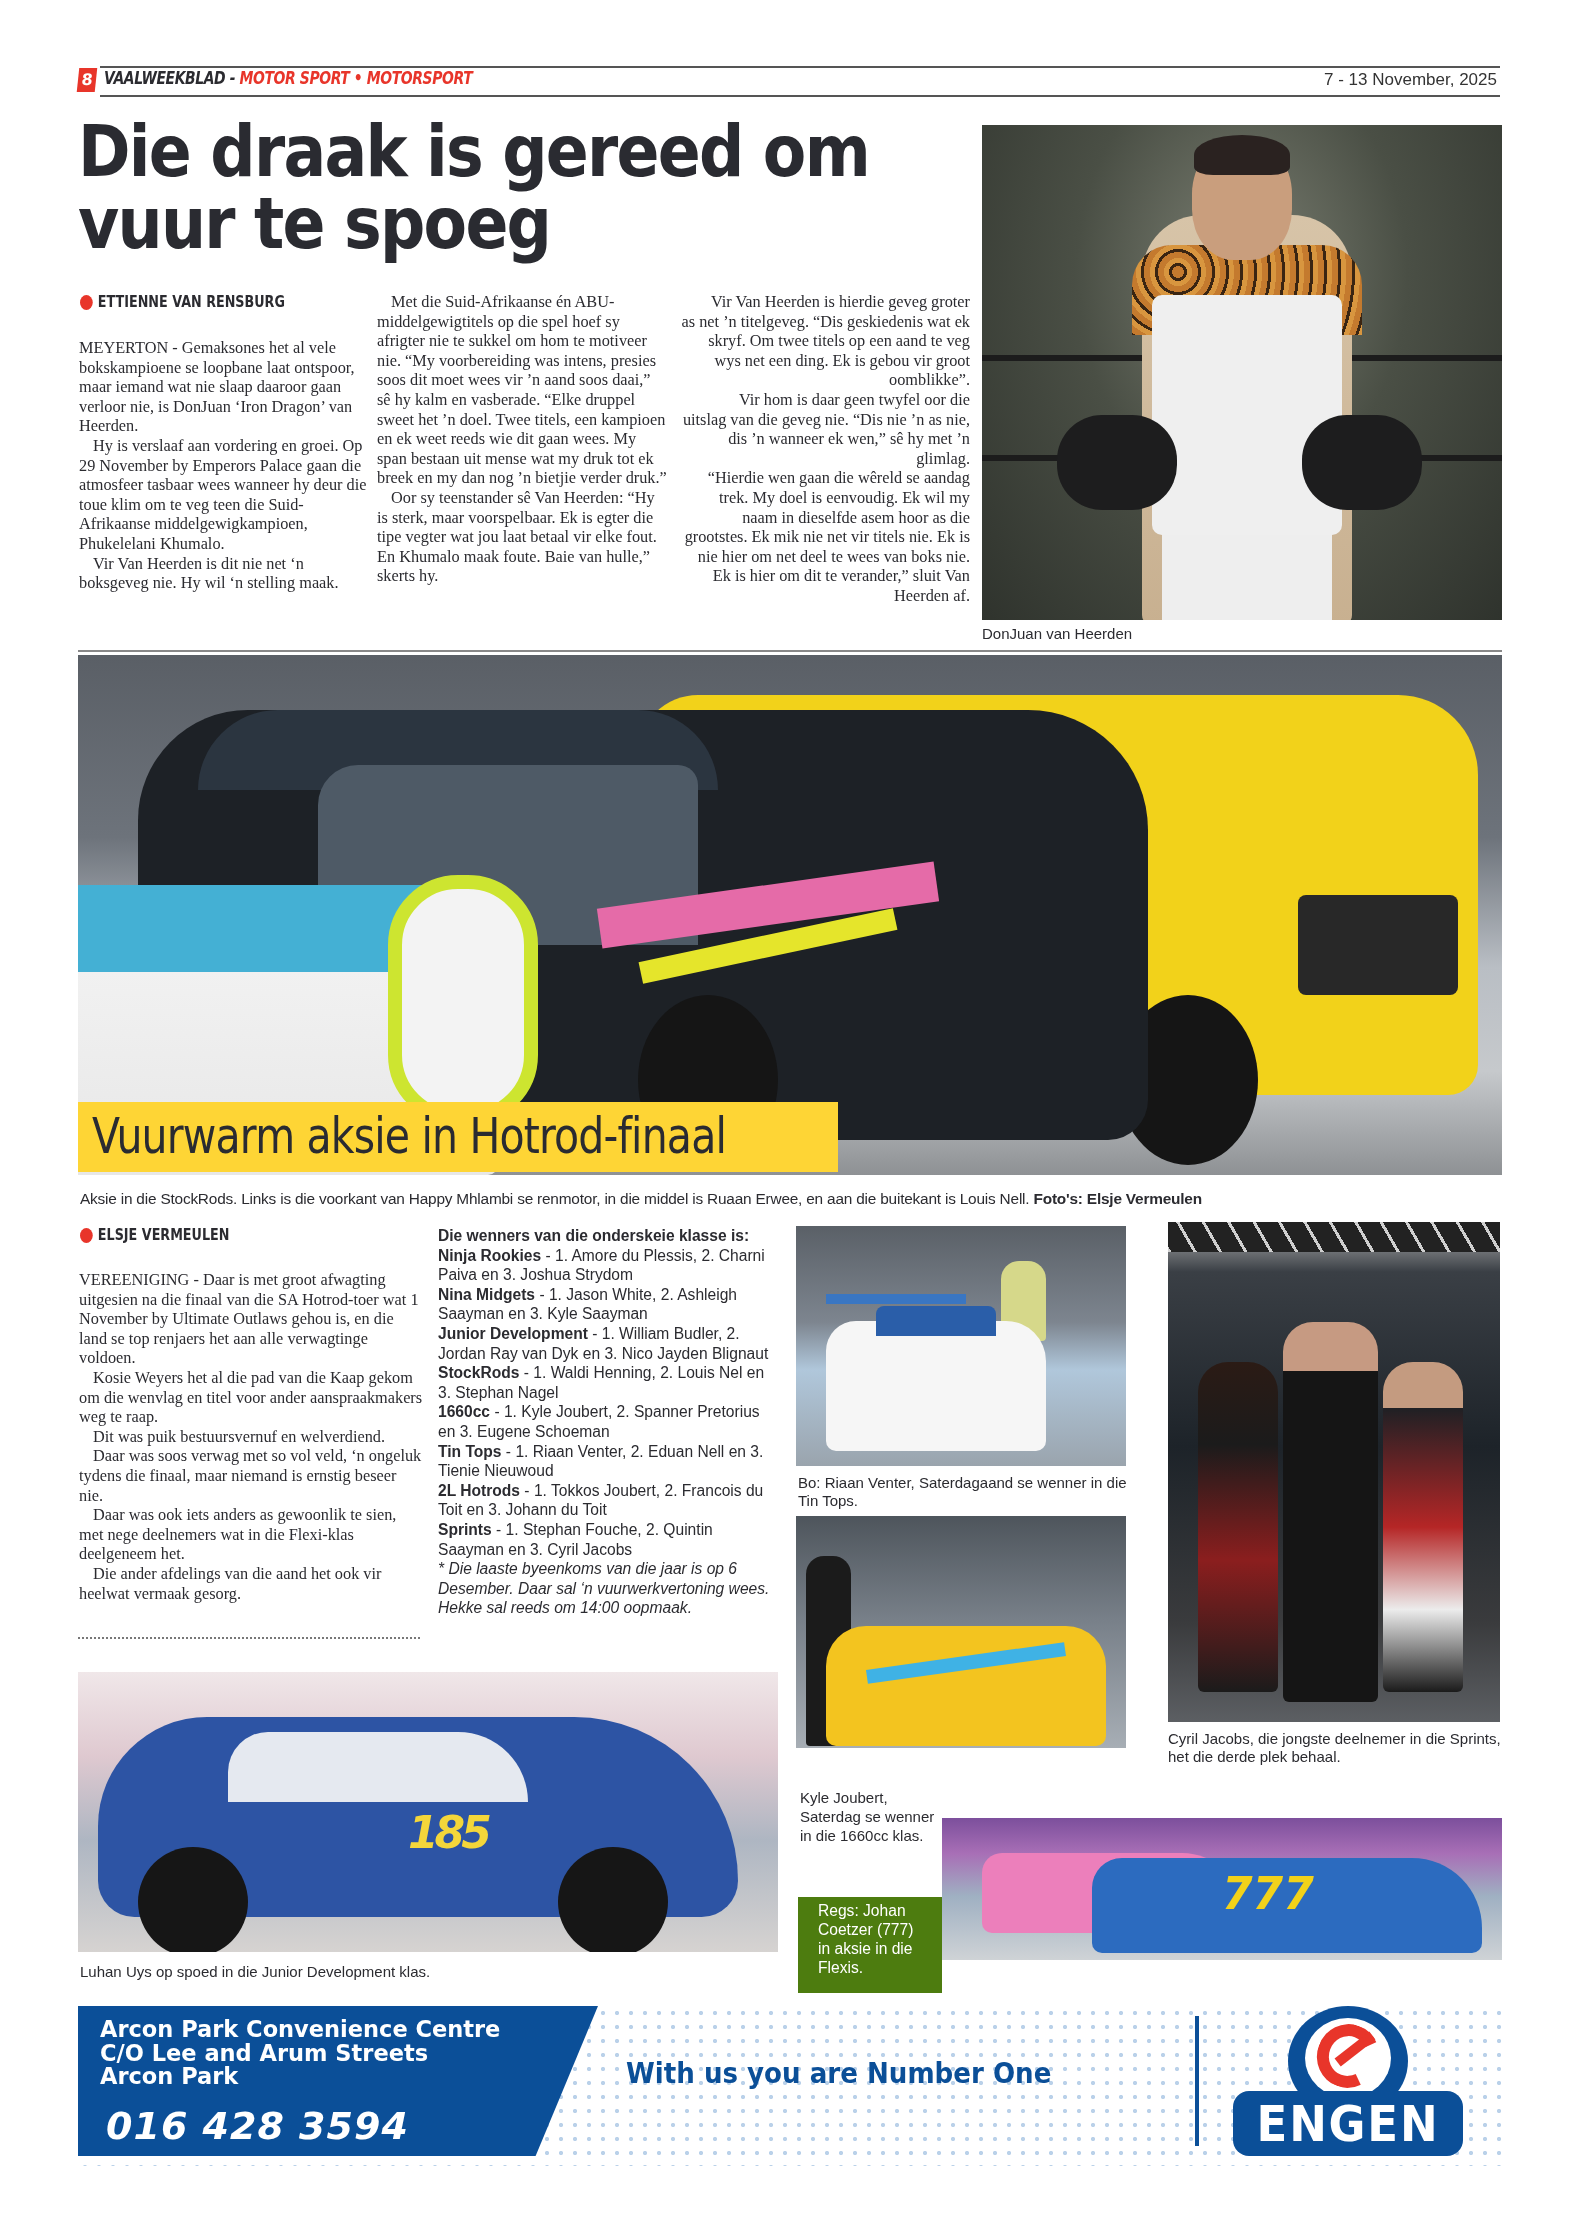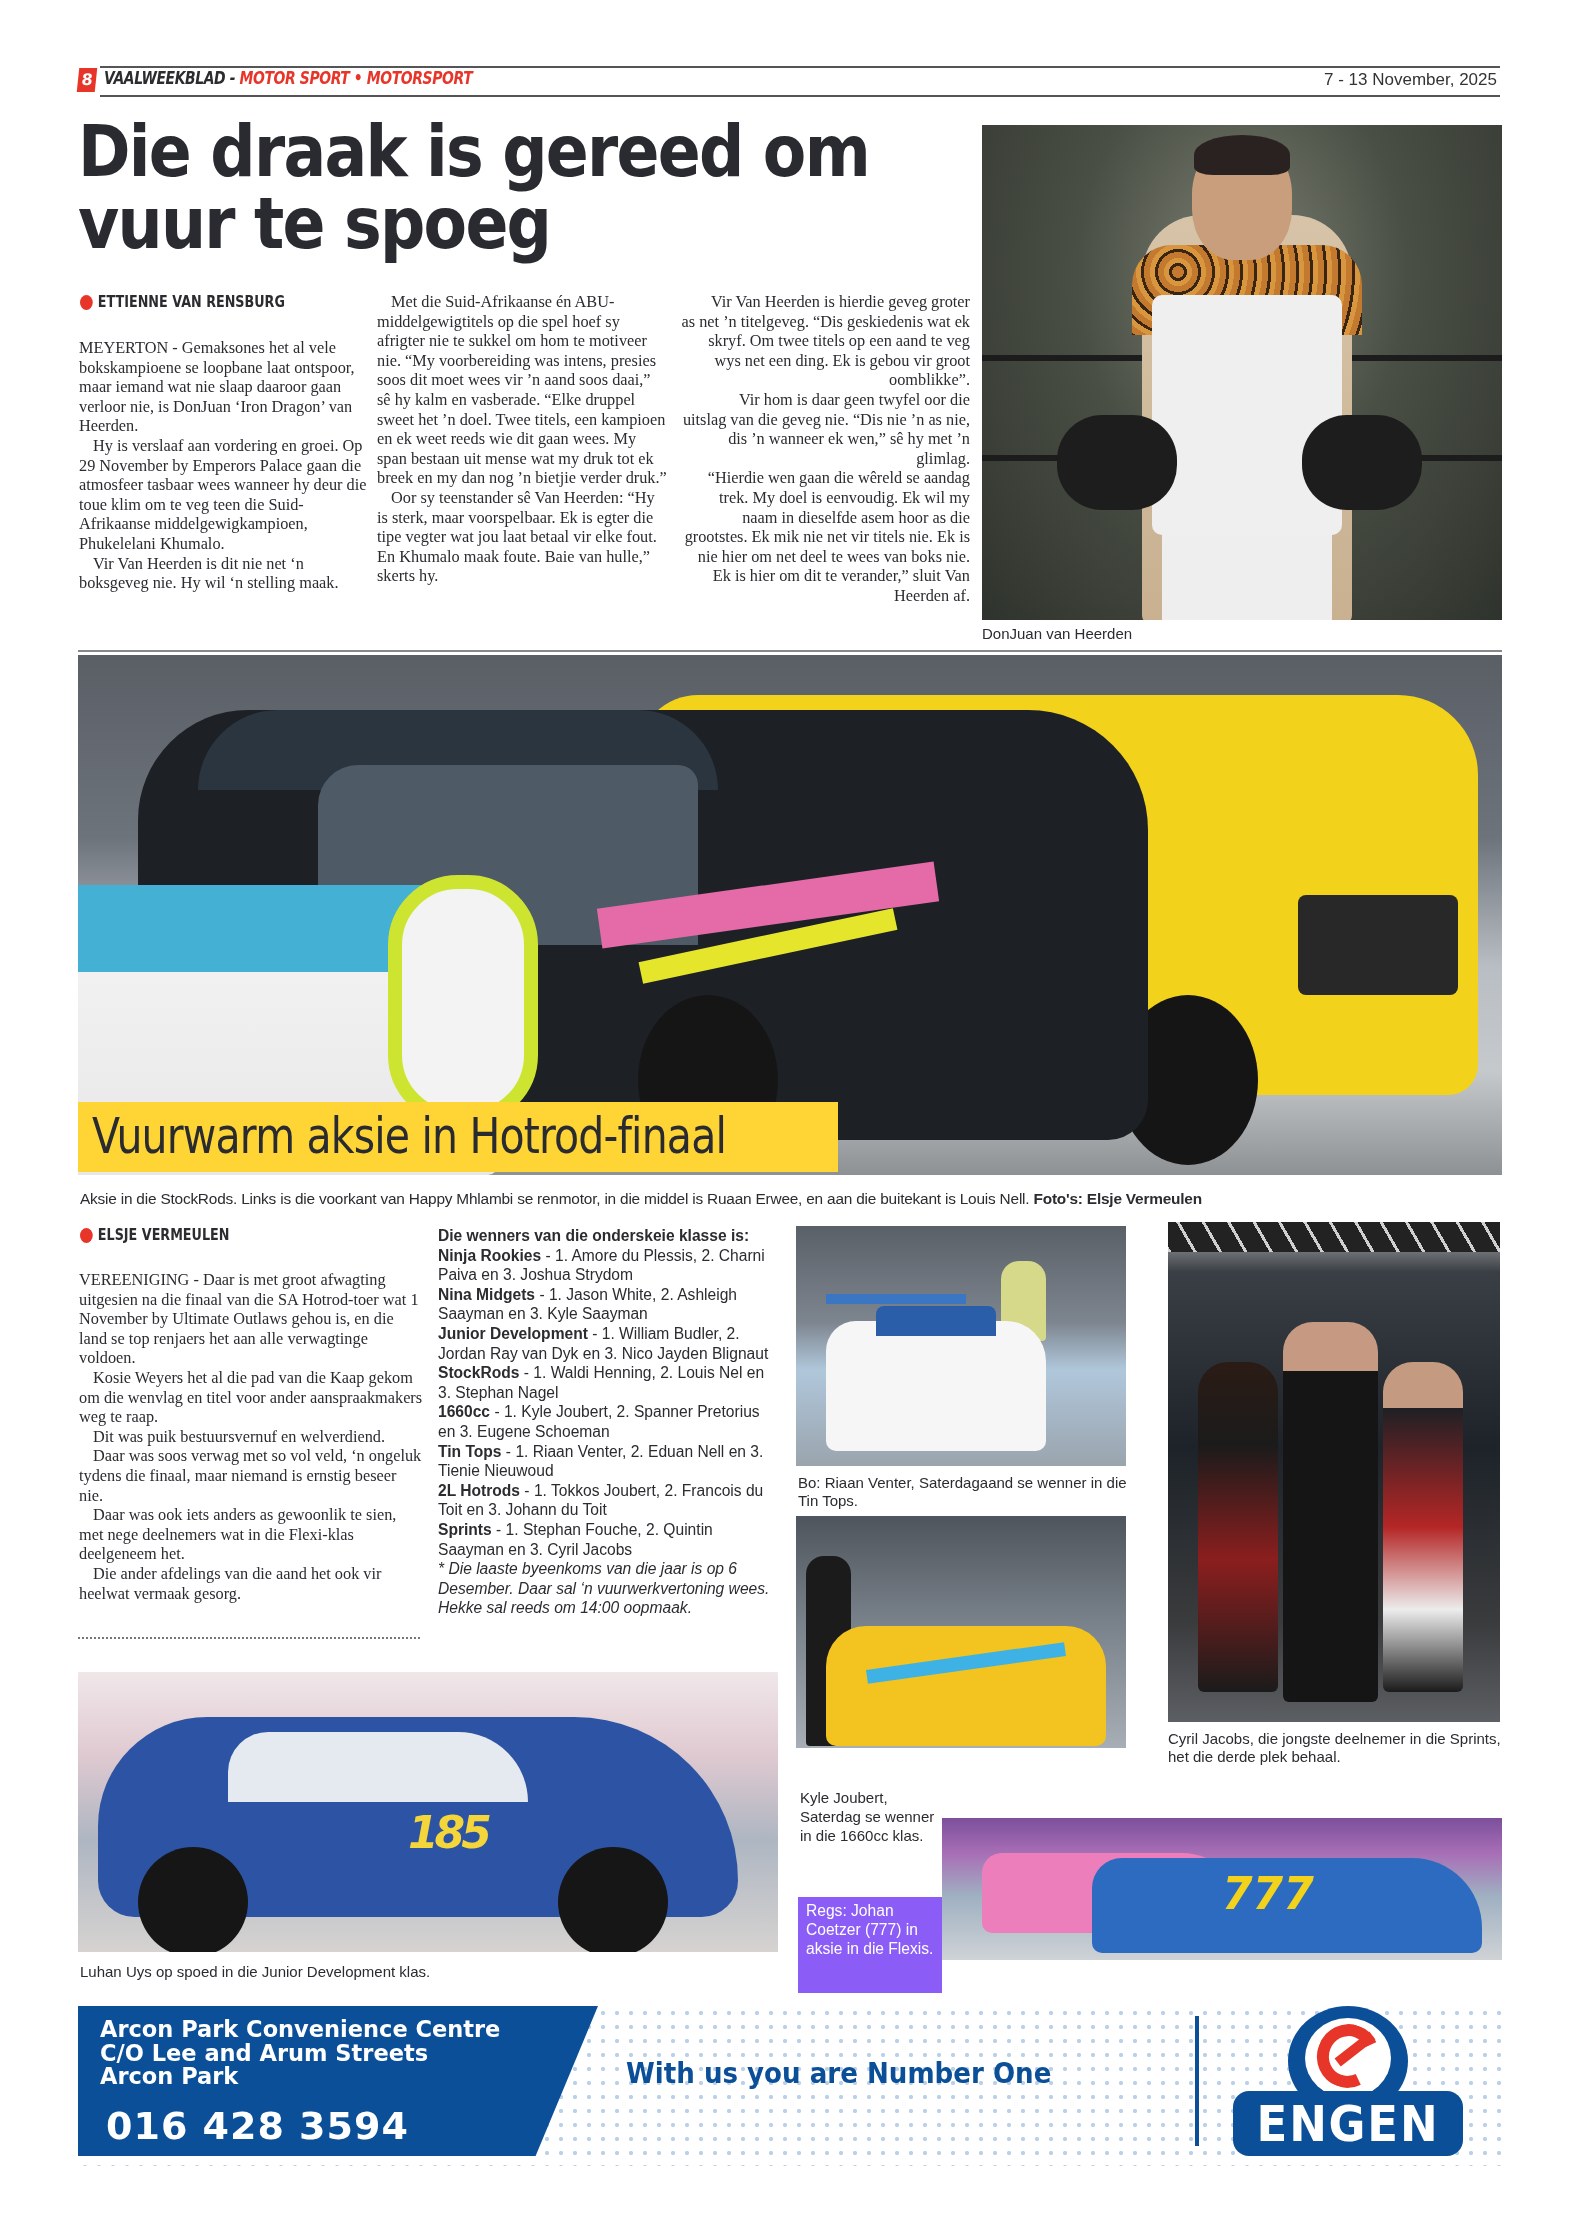--- a/index.html
+++ b/index.html
@@ -100,34 +100,34 @@
   .luhan-photo .num { position: absolute; left: 330px; top: 135px; font-family: "DejaVu Sans", sans-serif; font-weight: bold; font-style: italic;
     font-size: 44px; color: #f4d63a; letter-spacing: -4px; }
   .luhan-photo .wheel { position: absolute; top: 175px; width: 110px; height: 110px; border-radius: 50%; background: #161616; }
 
   .flexi-photo { left: 942px; top: 1818px; width: 560px; height: 142px;
     background: linear-gradient(180deg, #7c4f9c 0%, #a86fb6 25%, #9fb0c2 55%, #cfd3d6 100%); }
   .flexi-photo .car1 { position: absolute; left: 40px; top: 35px; width: 260px; height: 80px; background: #ec7fbb; border-radius: 20px 60px 10px 10px; }
   .flexi-photo .car2 { position: absolute; left: 150px; top: 40px; width: 390px; height: 95px; background: #2c6bbf; border-radius: 30px 70px 10px 10px; }
   .flexi-photo .num { position: absolute; left: 280px; top: 50px; font-family: "DejaVu Sans", sans-serif; font-weight: bold; font-style: italic; font-size: 44px; color: #f2d21a; }
 
-  .flexi-box { position: absolute; left: 798px; top: 1897px; width: 144px; height: 96px; background: #8b5cf6; color: #fff; padding: 4px 8px;
+  .flexi-box { position: absolute; left: 798px; top: 1897px; width: 144px; height: 96px; background: #4d7c0f; color: #fff; padding: 4px 20px;
     font-size: 15.6px; line-height: 19px; }
 
   .dotted { position: absolute; left: 78px; top: 1637px; width: 342px; border-top: 2px dotted #777; }
 
   
   .ad { position: absolute; left: 78px; top: 2006px; width: 1424px; height: 160px; background: #fff; overflow: hidden; }
   .ad .dots { position: absolute; inset: 0;
     background-image: radial-gradient(circle, #a9c6e4 1.8px, transparent 2.4px);
     background-size: 14px 14px; opacity: 0.8; }
   .ad .blue-panel { position: absolute; left: 0; top: 0; width: 520px; height: 150px; background: #0b4f98;
     clip-path: polygon(0 0, 100% 0, 88% 100%, 0 100%); }
   .ad .addr { position: absolute; left: 22px; top: 12px; color: #fff; font-family: "DejaVu Sans", sans-serif; font-weight: bold; font-size: 22.5px; line-height: 23.5px; }
-  .ad .phone { position: absolute; left: 28px; top: 99px; color: #fff; font-family: "DejaVu Sans", sans-serif; font-weight: bold; font-size: 38px; line-height: 42px; letter-spacing: 1px; }
+  .ad .phone { position: absolute; left: 28px; top: 99px; color: #fff; font-family: "DejaVu Sans", sans-serif; font-weight: bold; font-size: 38px; line-height: 42px; letter-spacing: 1px; font-style: italic; }
   .ad .slogan { position: absolute; left: 548px; top: 50px; color: #0b4f98; font-family: "DejaVu Sans", sans-serif; font-weight: bold; font-size: 29px; transform: scaleX(0.9); transform-origin: left center; white-space: nowrap; }
   .ad .divider { position: absolute; left: 1117px; top: 10px; width: 4px; height: 130px; background: #0b4f98; }
   .ad .engen-logo { position: absolute; left: 1155px; top: 0; width: 230px; height: 150px; }
   .ad .engen-logo .circle { position: absolute; left: 55px; top: 0; width: 120px; height: 110px; border-radius: 50%; background: #0b4f98; }
   .ad .engen-logo .inner { position: absolute; left: 72px; top: 12px; width: 86px; height: 80px; border-radius: 50%; background: #fff; }
   .ad .engen-logo .e { position: absolute; left: 84px; top: 18px; width: 62px; height: 64px; border-radius: 50%; border: 12px solid #e8352a; border-right-color: transparent; transform: rotate(20deg); }
   .ad .engen-logo .e-bar { position: absolute; left: 100px; top: 38px; width: 44px; height: 10px; background: #e8352a; transform: rotate(-38deg); }
   .ad .engen-logo .word { position: absolute; left: 0; top: 85px; width: 230px; height: 65px; background: #0b4f98; border-radius: 16px; }
   .ad .engen-logo .word span { position: absolute; left: 0; right: 0; top: 4px; text-align: center; color: #fff; font-family: "DejaVu Sans", sans-serif; font-weight: bold; font-size: 50px; letter-spacing: 2px; transform: scaleX(0.9); }
 </style>

